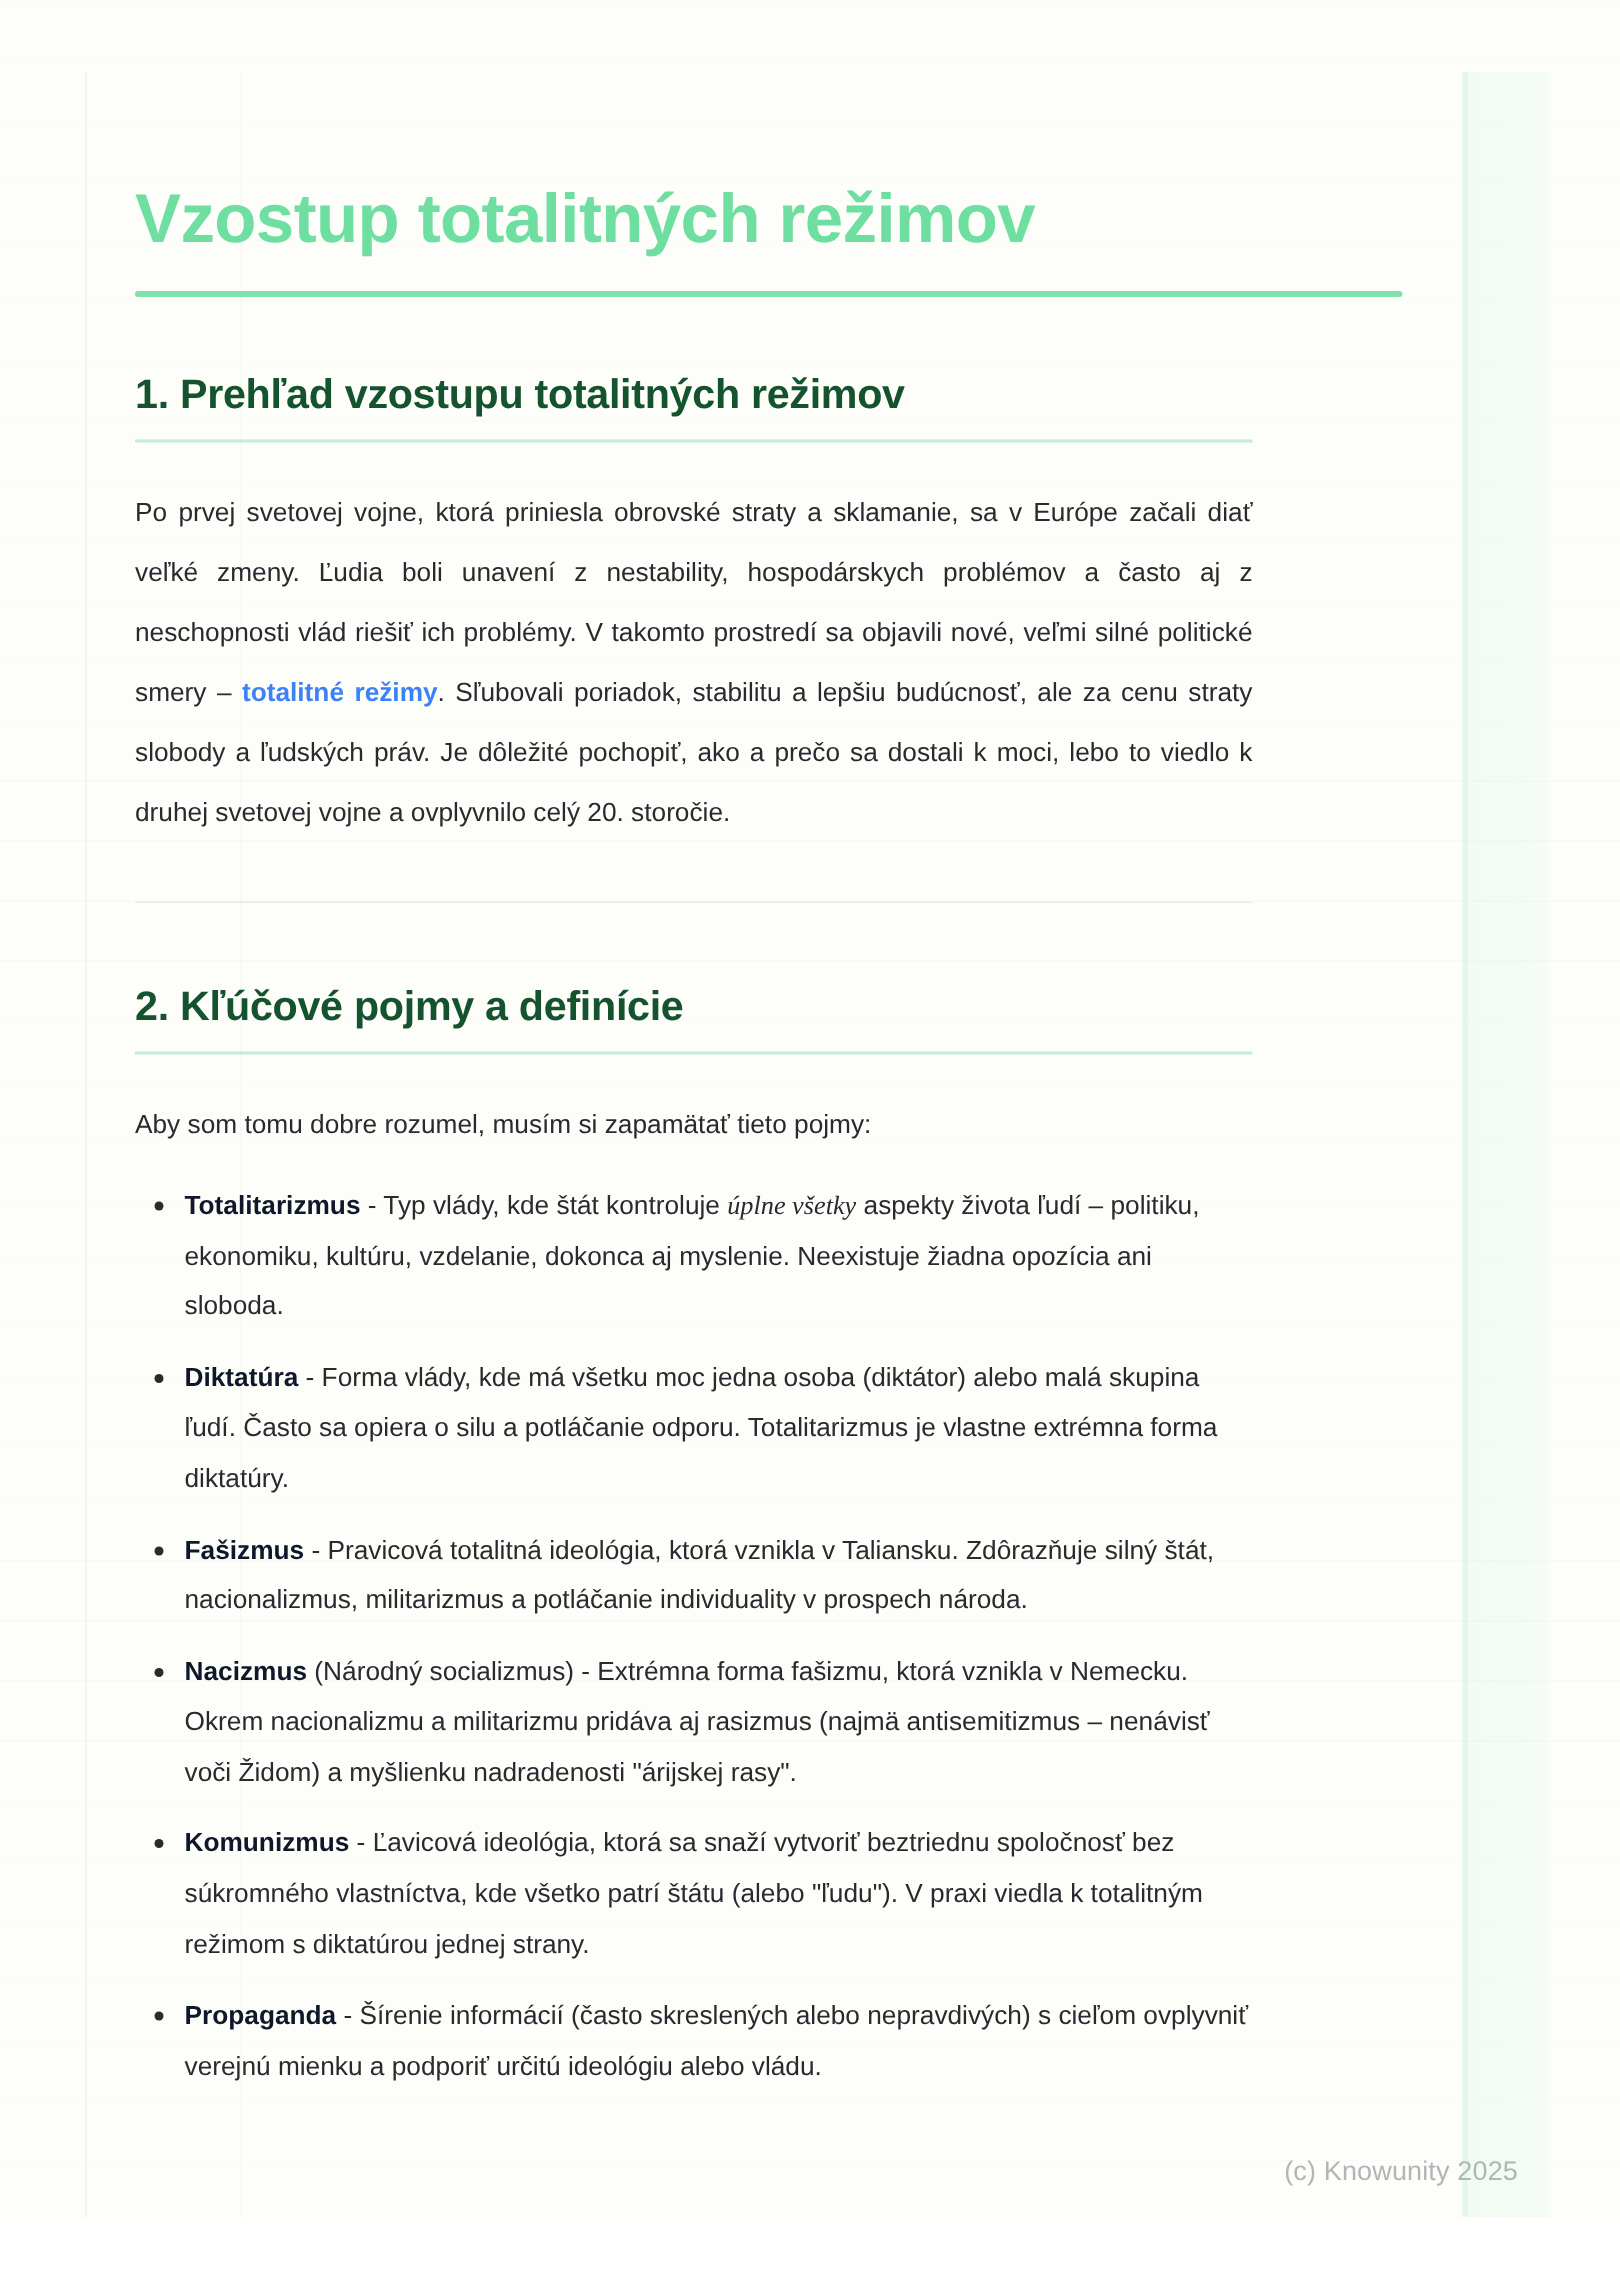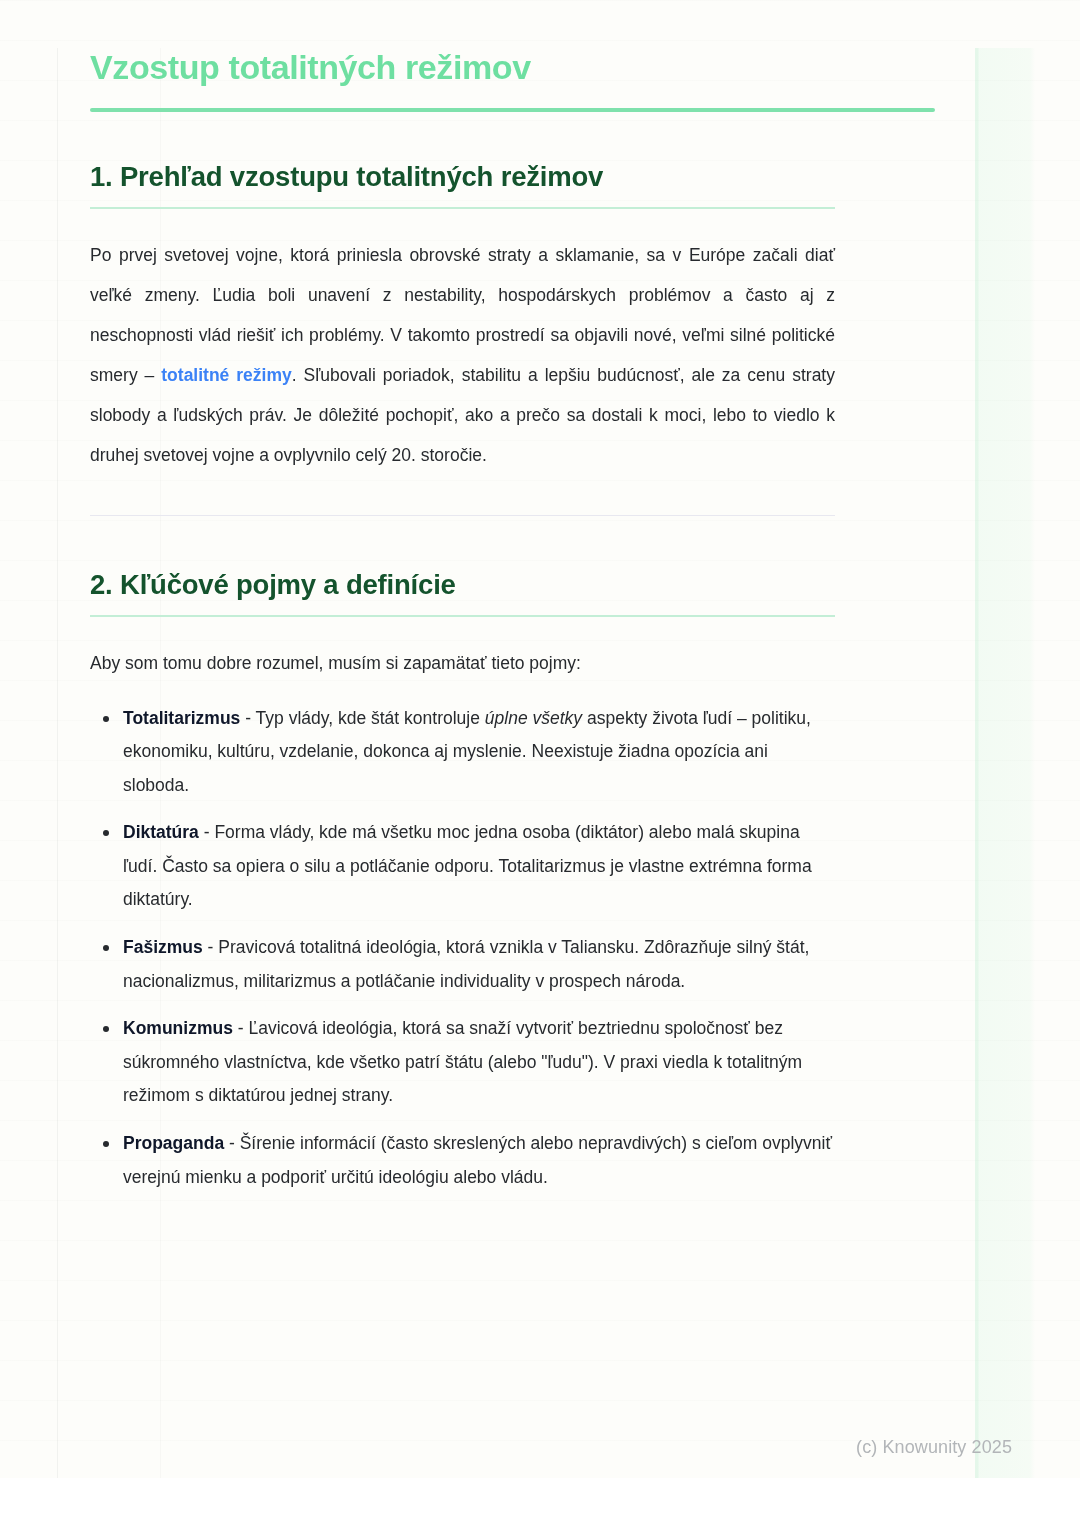--- a/index.html
+++ b/index.html
@@ -71,23 +71,23 @@
   
   .content {
     position: absolute;
     left: 90px;
     top: 0;
     width: 745px;
   }
 
   .doc-title {
     margin: 0;
-    padding-top: 48px;
+    padding-top: 120px;
     color: #6edfa1;
-    font-size: 34px;
+    font-size: 46px;
     font-weight: bold;
     letter-spacing: -0.4px;
     line-height: 1.12;
   }
   .title-rule {
     margin-top: 22px;
     width: 845px;
     height: 4px;
     background: #7fe1ac;
     border-radius: 2px;
@@ -146,21 +146,21 @@
     content: "";
     position: absolute;
     left: 13px;
     top: 14px;
     width: 6px;
     height: 6px;
     border-radius: 50%;
     background: #272a2e;
   }
   ul.term-list b { font-weight: bold; color: #0f172a; }
-  ul.term-list i { font-style: italic; }
+  ul.term-list i { font-style: italic; font-family: Liberation Serif, serif; }
 
   .watermark {
     position: absolute;
     left: 0;
     top: 1437px;
     width: 1012px;
     text-align: right;
     color: #b2b5b8;
     font-size: 18px;
     letter-spacing: 0.1px;
@@ -188,20 +188,21 @@
     </div>
 
     <div class="sec-2" style="margin-top:52px">
       <h2 class="section-title">2. Kľúčové pojmy a definície</h2>
       <div class="section-rule"></div>
       <p class="body-text left">Aby som tomu dobre rozumel, musím si zapamätať tieto pojmy:</p>
       <ul class="term-list">
           <li><b>Totalitarizmus</b><span> - Typ vlády, kde štát kontroluje </span><i>úplne všetky</i><span> aspekty života ľudí – politiku, ekonomiku, kultúru, vzdelanie, dokonca aj myslenie. Neexistuje žiadna opozícia ani sloboda.</span></li>
           <li><b>Diktatúra</b><span> - Forma vlády, kde má všetku moc jedna osoba (diktátor) alebo malá skupina ľudí. Často sa opiera o silu a potláčanie odporu. Totalitarizmus je vlastne extrémna forma diktatúry.</span></li>
           <li><b>Fašizmus</b><span> - Pravicová totalitná ideológia, ktorá vznikla v Taliansku. Zdôrazňuje silný štát, nacionalizmus, militarizmus a potláčanie individuality v prospech národa.</span></li>
+          <li><b>Nacizmus</b><span> (Národný socializmus) - Extrémna forma fašizmu, ktorá vznikla v Nemecku. Okrem nacionalizmu a militarizmu pridáva aj rasizmus (najmä antisemitizmus – nenávisť voči Židom) a myšlienku nadradenosti "árijskej rasy".</span></li>
           <li><b>Komunizmus</b><span> - Ľavicová ideológia, ktorá sa snaží vytvoriť beztriednu spoločnosť bez súkromného vlastníctva, kde všetko patrí štátu (alebo "ľudu"). V praxi viedla k totalitným režimom s diktatúrou jednej strany.</span></li>
           <li><b>Propaganda</b><span> - Šírenie informácií (často skreslených alebo nepravdivých) s cieľom ovplyvniť verejnú mienku a podporiť určitú ideológiu alebo vládu.</span></li>
         </ul>
     </div>
 
   </div>
 
   <div class="watermark">(c) Knowunity 2025</div>
 </div>
 

